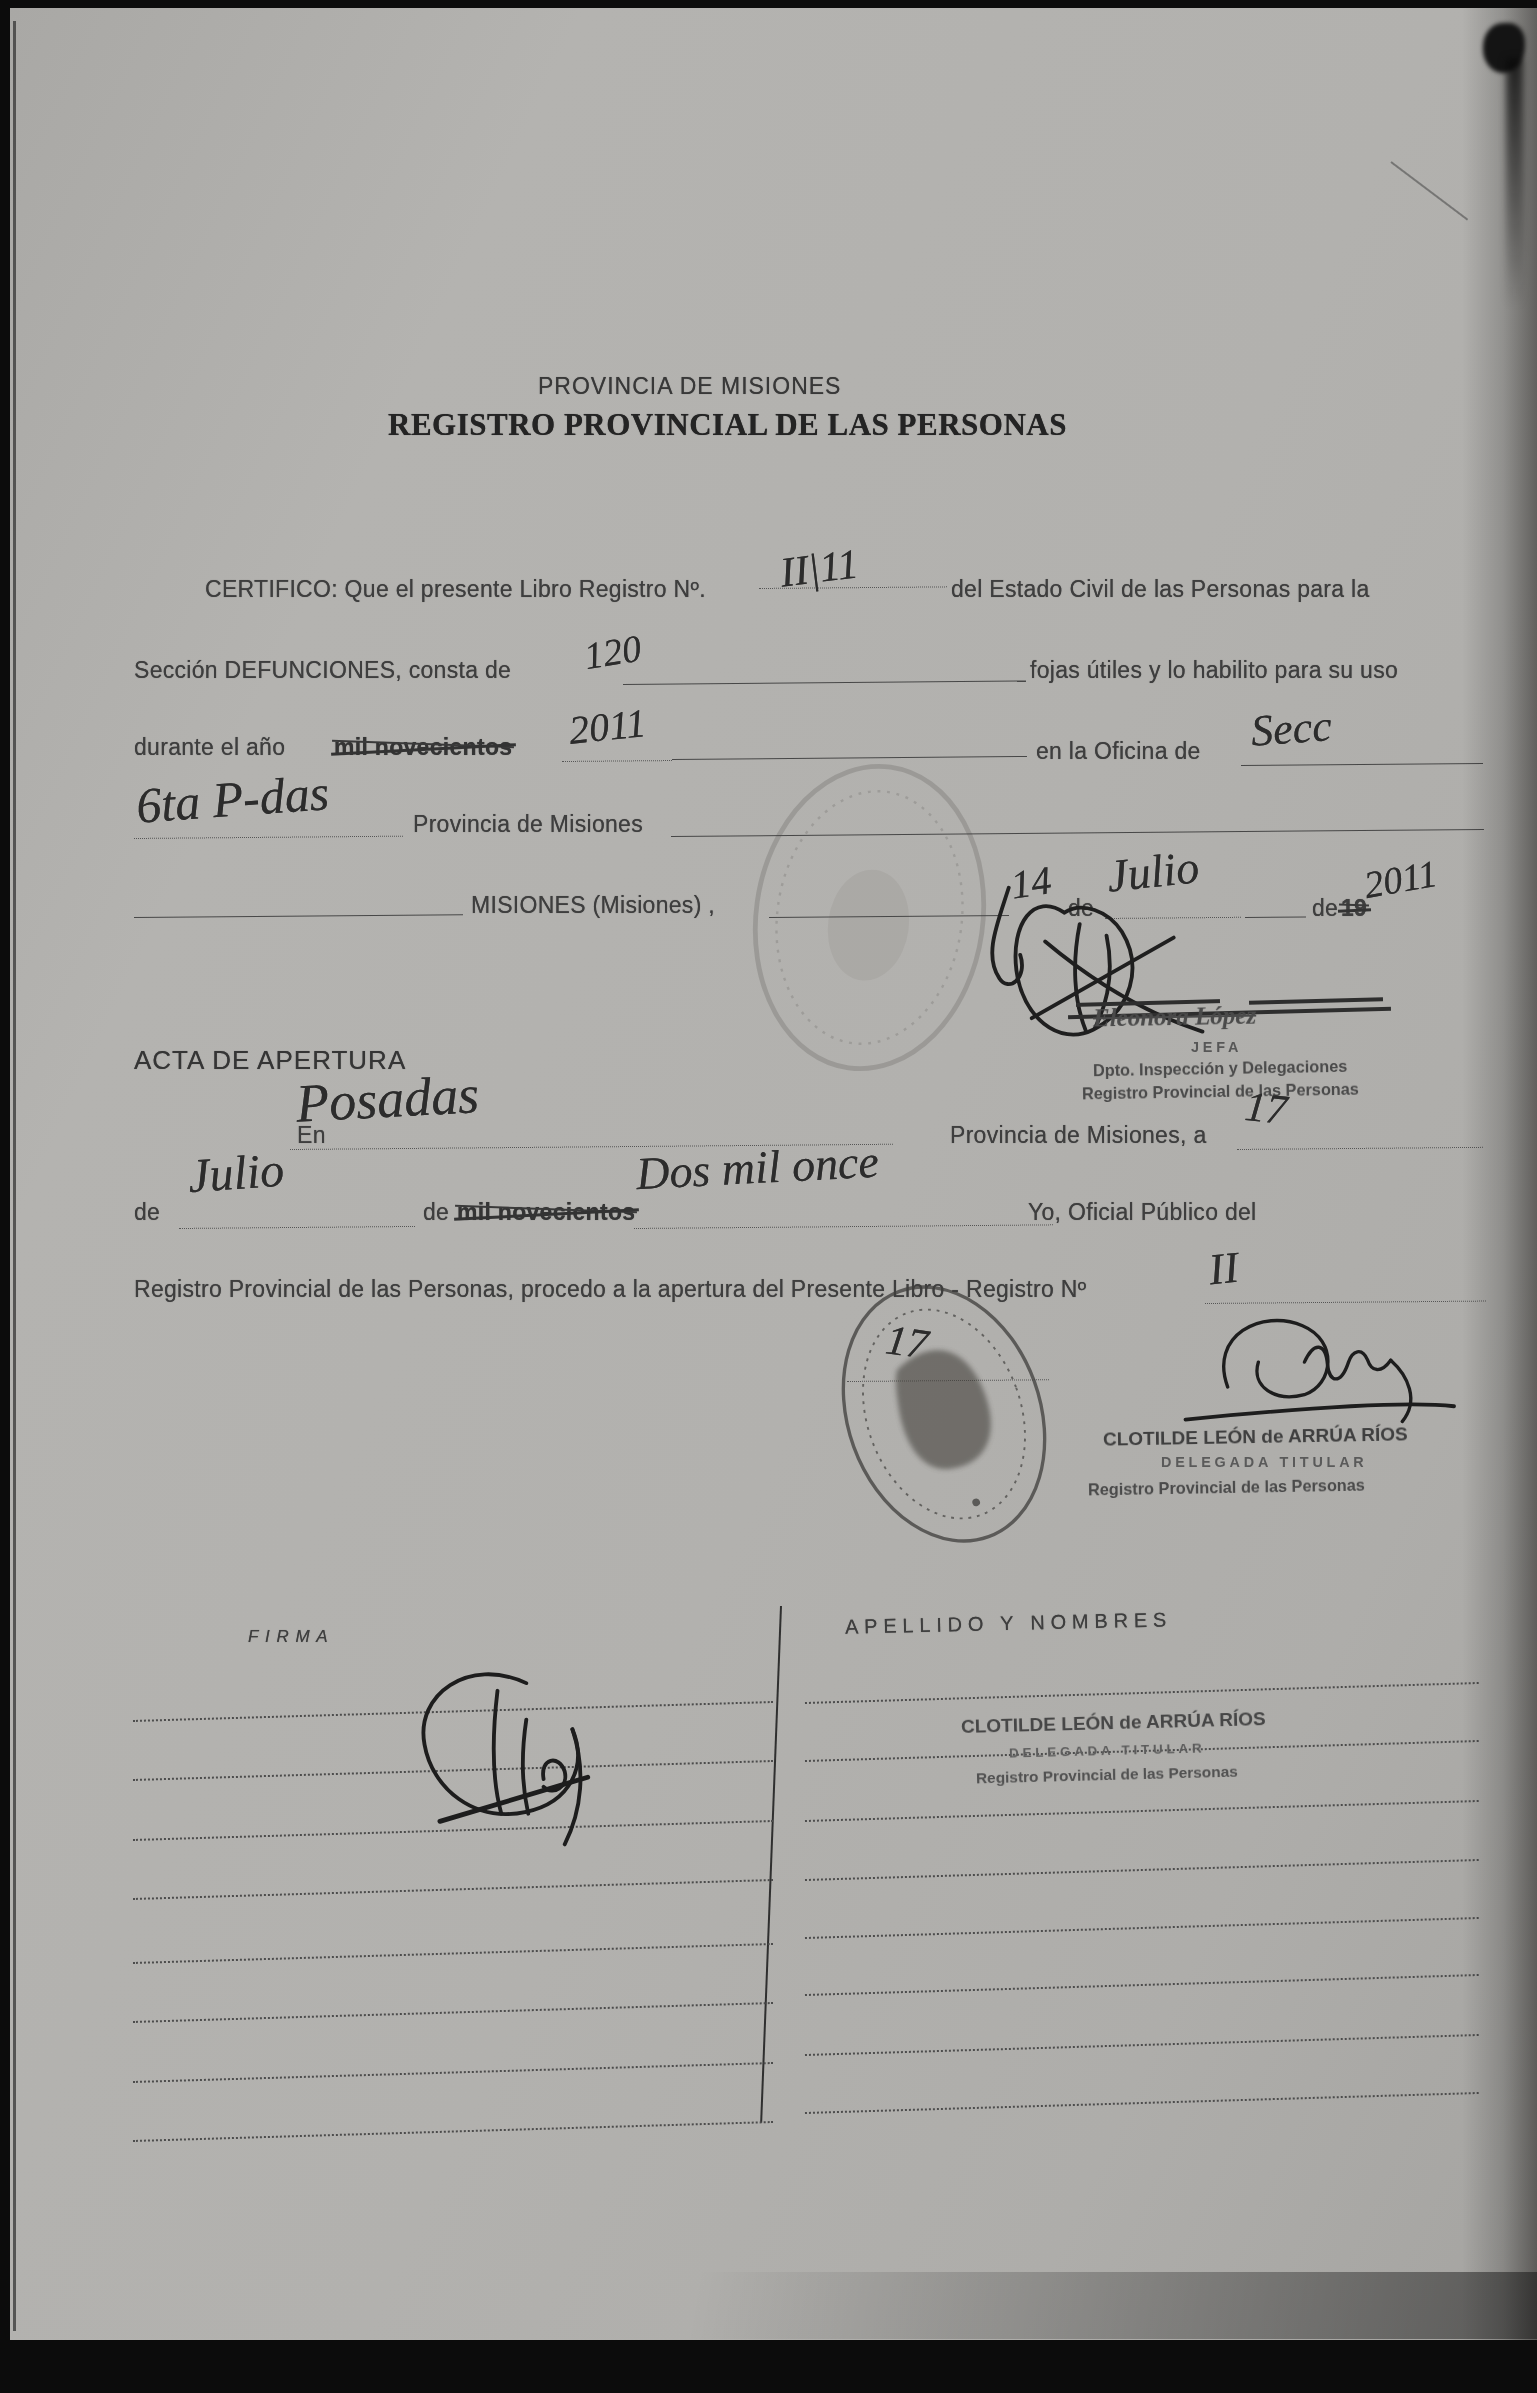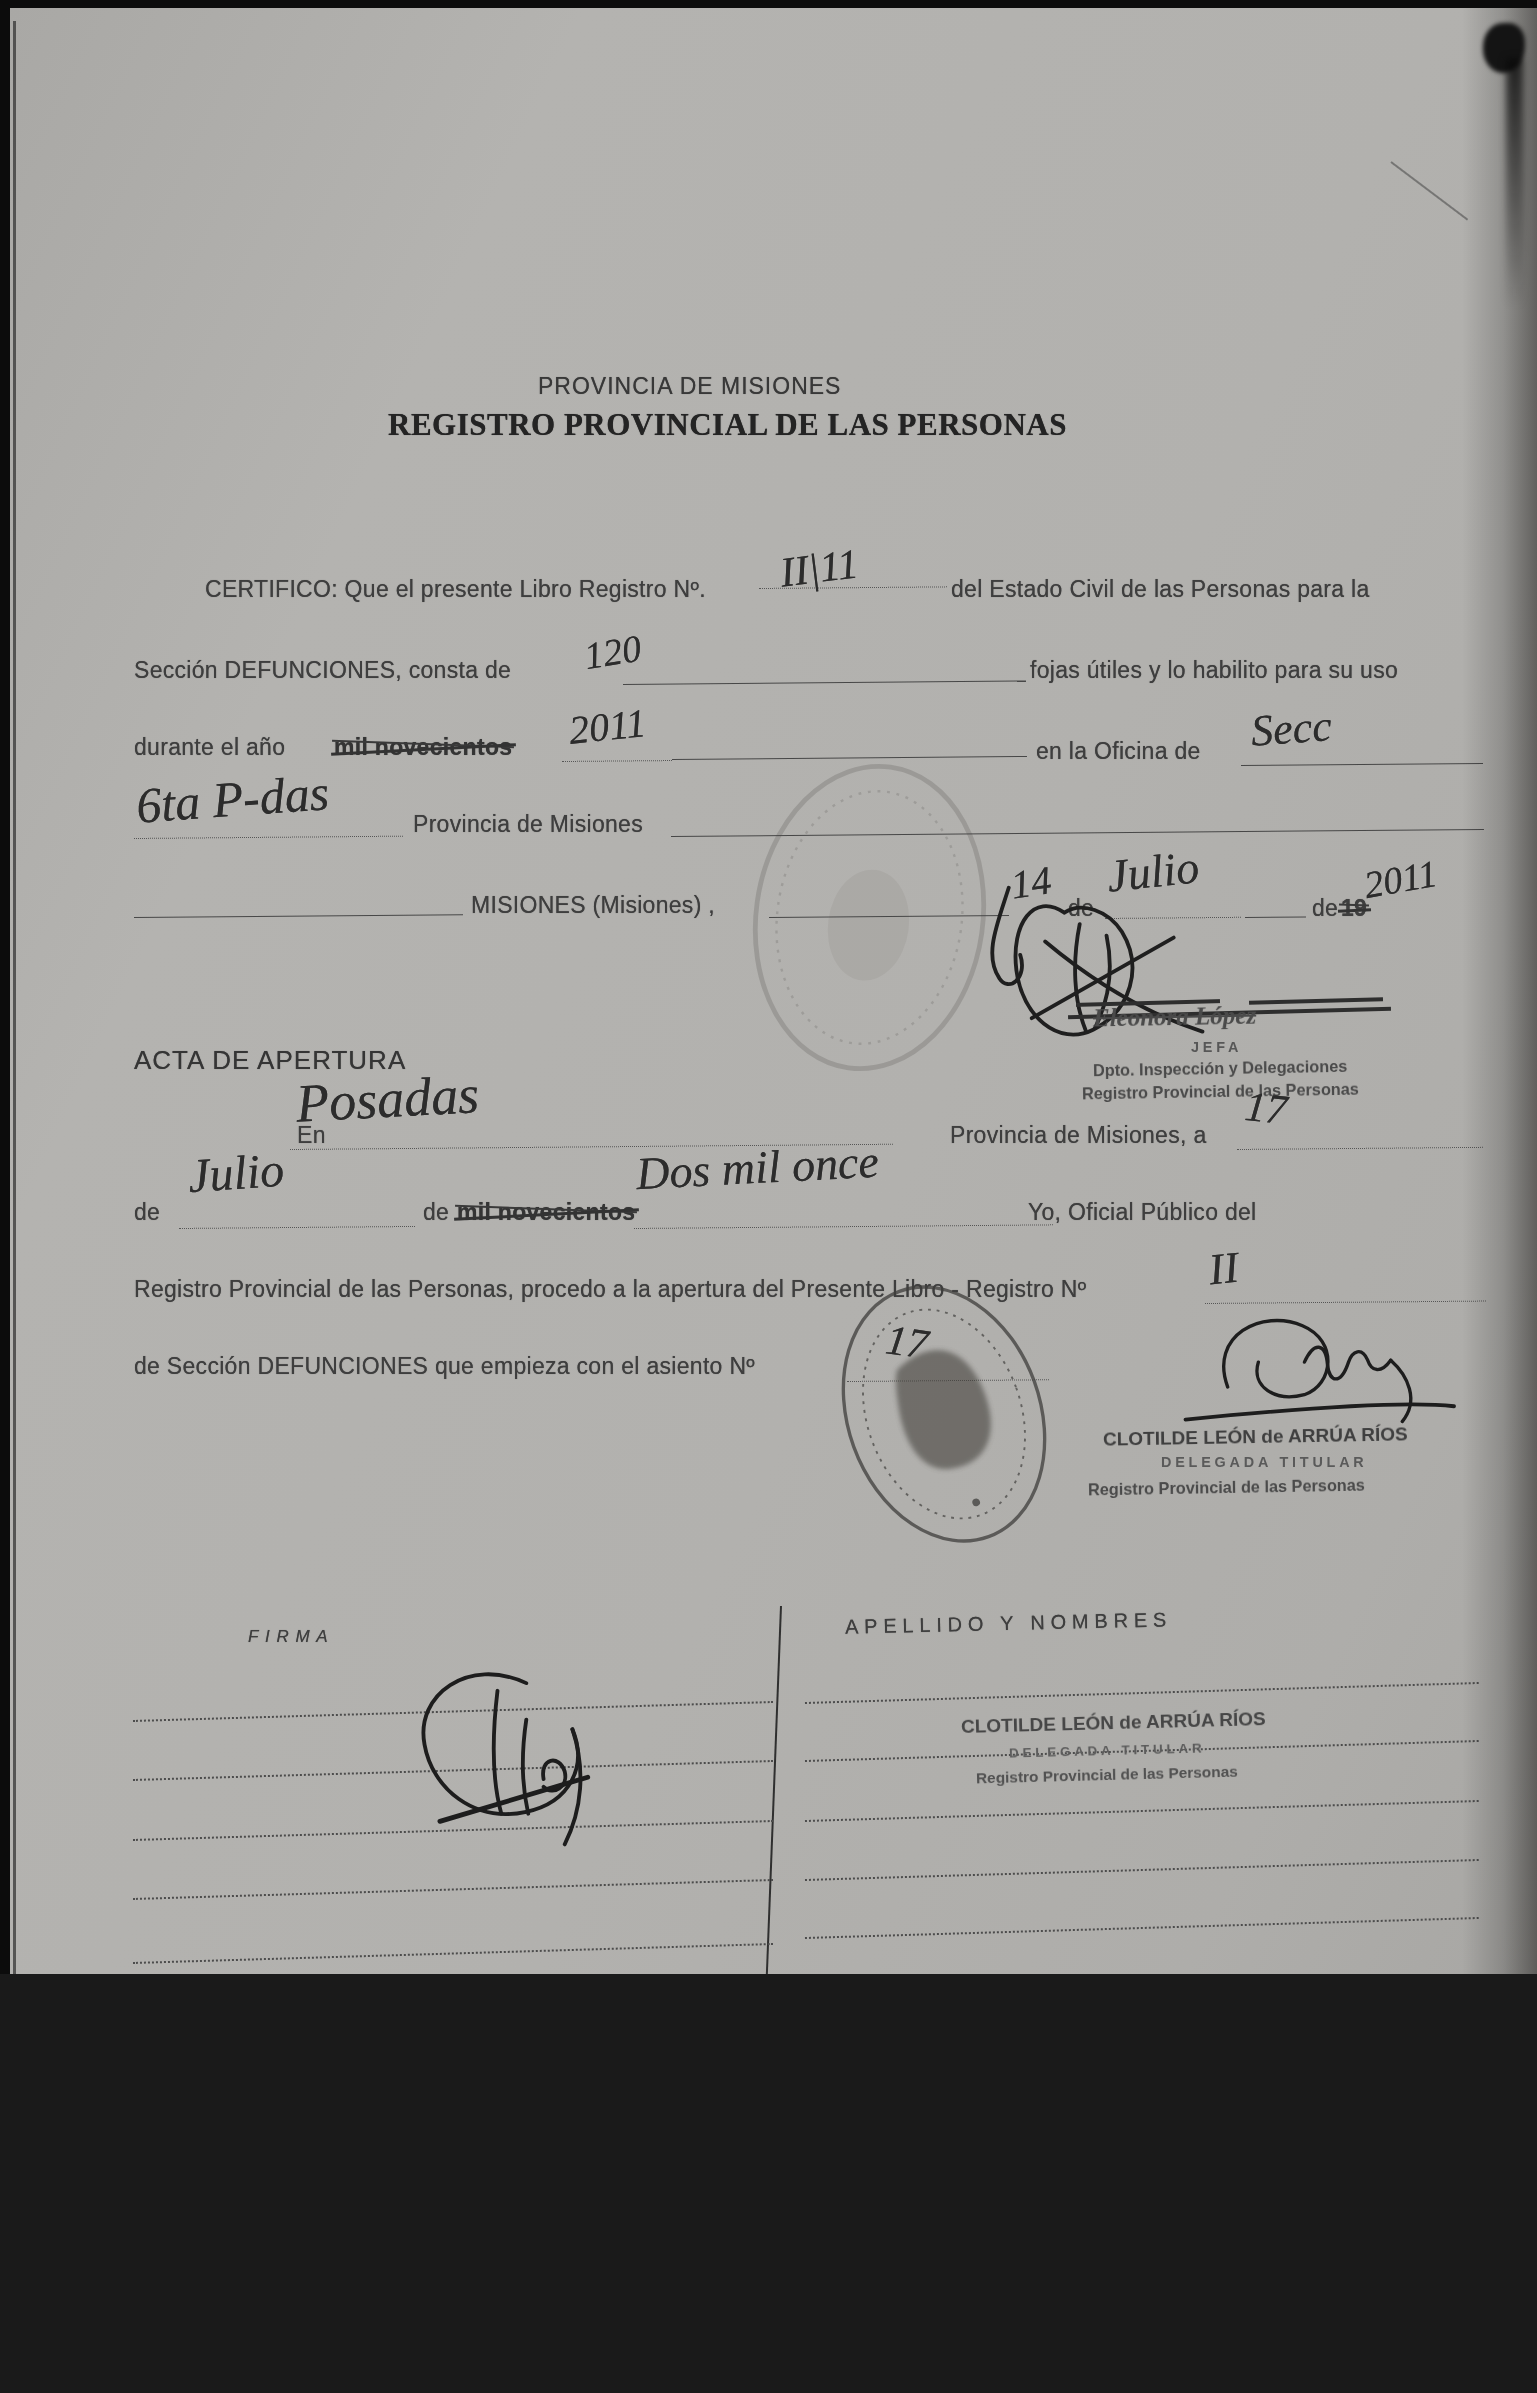--- a/index.html
+++ b/index.html
@@ -1,16 +1,16 @@
 <!DOCTYPE html>
 <html><head>
 <meta charset="utf-8">
 <style>
   html,body{margin:0;padding:0;background:#1a1a1a;}
-  .scan{position:relative;width:1537px;height:1974px;overflow:hidden;background:#0c0c0c;
+  .scan{position:relative;width:1537px;height:2393px;overflow:hidden;background:#0c0c0c;
         font-family:"Liberation Sans",sans-serif;}
   .paper{position:absolute;left:9.6px;top:7.7px;right:0;height:2332px;
          background:linear-gradient(115deg,#a9a8a5 0%,#b4b3b0 22%,#b2b1ae 55%,#aeadaa 80%,#a5a4a1 100%);}
   .spine-line{position:absolute;left:13.4px;top:21px;height:2310px;width:2.9px;
               background:rgba(45,45,45,.7);filter:blur(0.6px);}
   .edge-shadow{position:absolute;right:0;top:7.7px;height:2332px;width:75px;
                background:linear-gradient(to right,rgba(0,0,0,0) 0%,rgba(0,0,0,.18) 55%,rgba(20,18,16,.5) 100%);}
   .corner-blob{position:absolute;left:1483px;top:23px;width:42px;height:50px;border-radius:50% 40% 55% 50%;
                background:#141414;filter:blur(1.9px);}
   .corner-streak{position:absolute;left:1506px;top:58px;width:17.3px;height:250px;
@@ -132,21 +132,20 @@
   <div class="print" style="left:423px;top:1199px;">de</div>
   <div class="print" style="left:457px;top:1199px;font-weight:bold;color:#343434;"><span class="struck">mil novecientos</span></div>
   <div class="hand" style="left:636px;top:1141px;font-size:46px;transform:rotate(-3deg);">Dos mil once</div>
   <div class="dline" style="left:634px;top:1228px;width:419px;"></div>
   <div class="print" style="left:1028px;top:1199px;">Yo, Oficial Público del</div>
 
   <div class="print" style="left:134px;top:1276px;">Registro Provincial de las Personas, procedo a la apertura del Presente Libro - Registro Nº</div>
   <div class="hand" style="left:1209px;top:1243px;font-size:44px;transform:rotate(-6deg);">II</div>
   <div class="dline" style="left:1205px;top:1303px;width:281px;"></div>
 
-  <div class="print" style="left:134px;top:1353px;">de Sección DEFUNCIONES que empieza con el asiento Nº</div>
   <div class="dline" style="left:847px;top:1381px;width:202px;"></div>
   <div class="hand" style="left:886px;top:1318px;font-size:42px;transform:rotate(8deg);">17</div>
 
   <svg style="left:824px;top:1270px;" width="240" height="288" viewBox="0 0 250 300">
     <defs>
         <filter id="blur1">
           <feGaussianBlur stdDeviation="2.5"></feGaussianBlur>
         </filter>
       </defs>
     <g transform="rotate(-20 125 150)" opacity="0.75">

